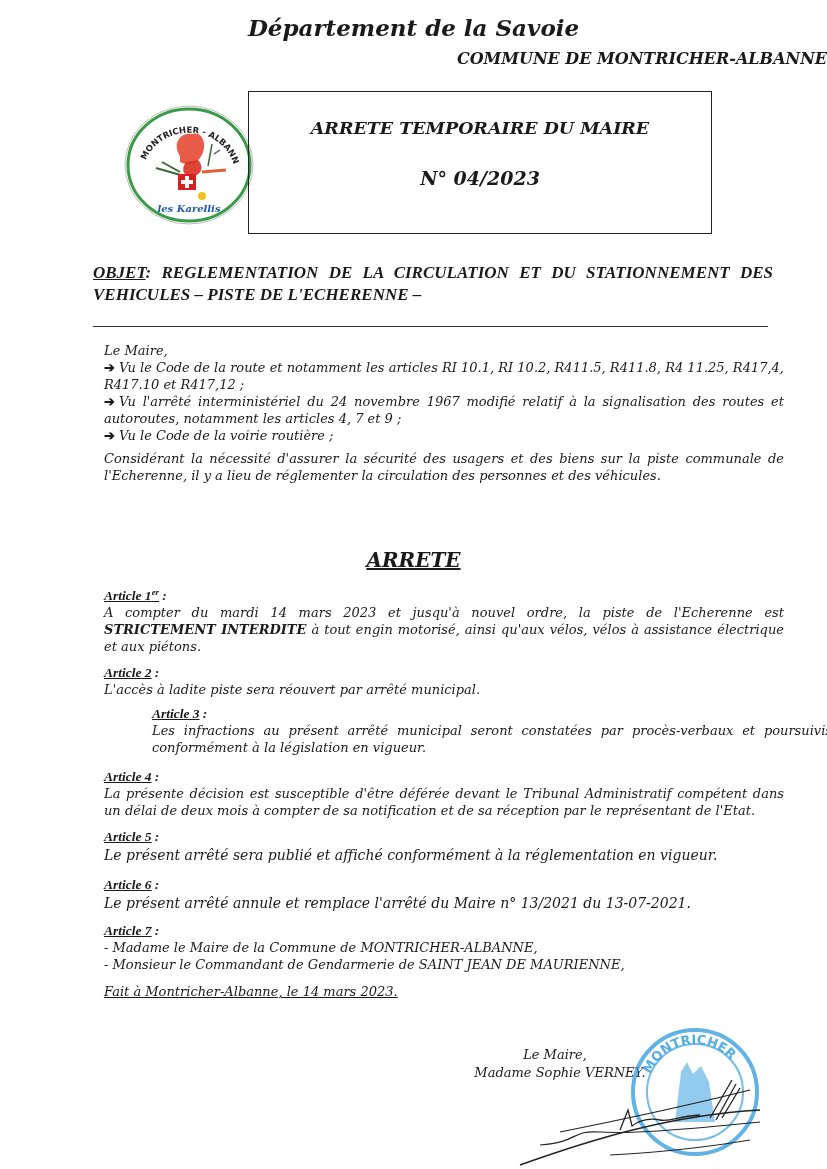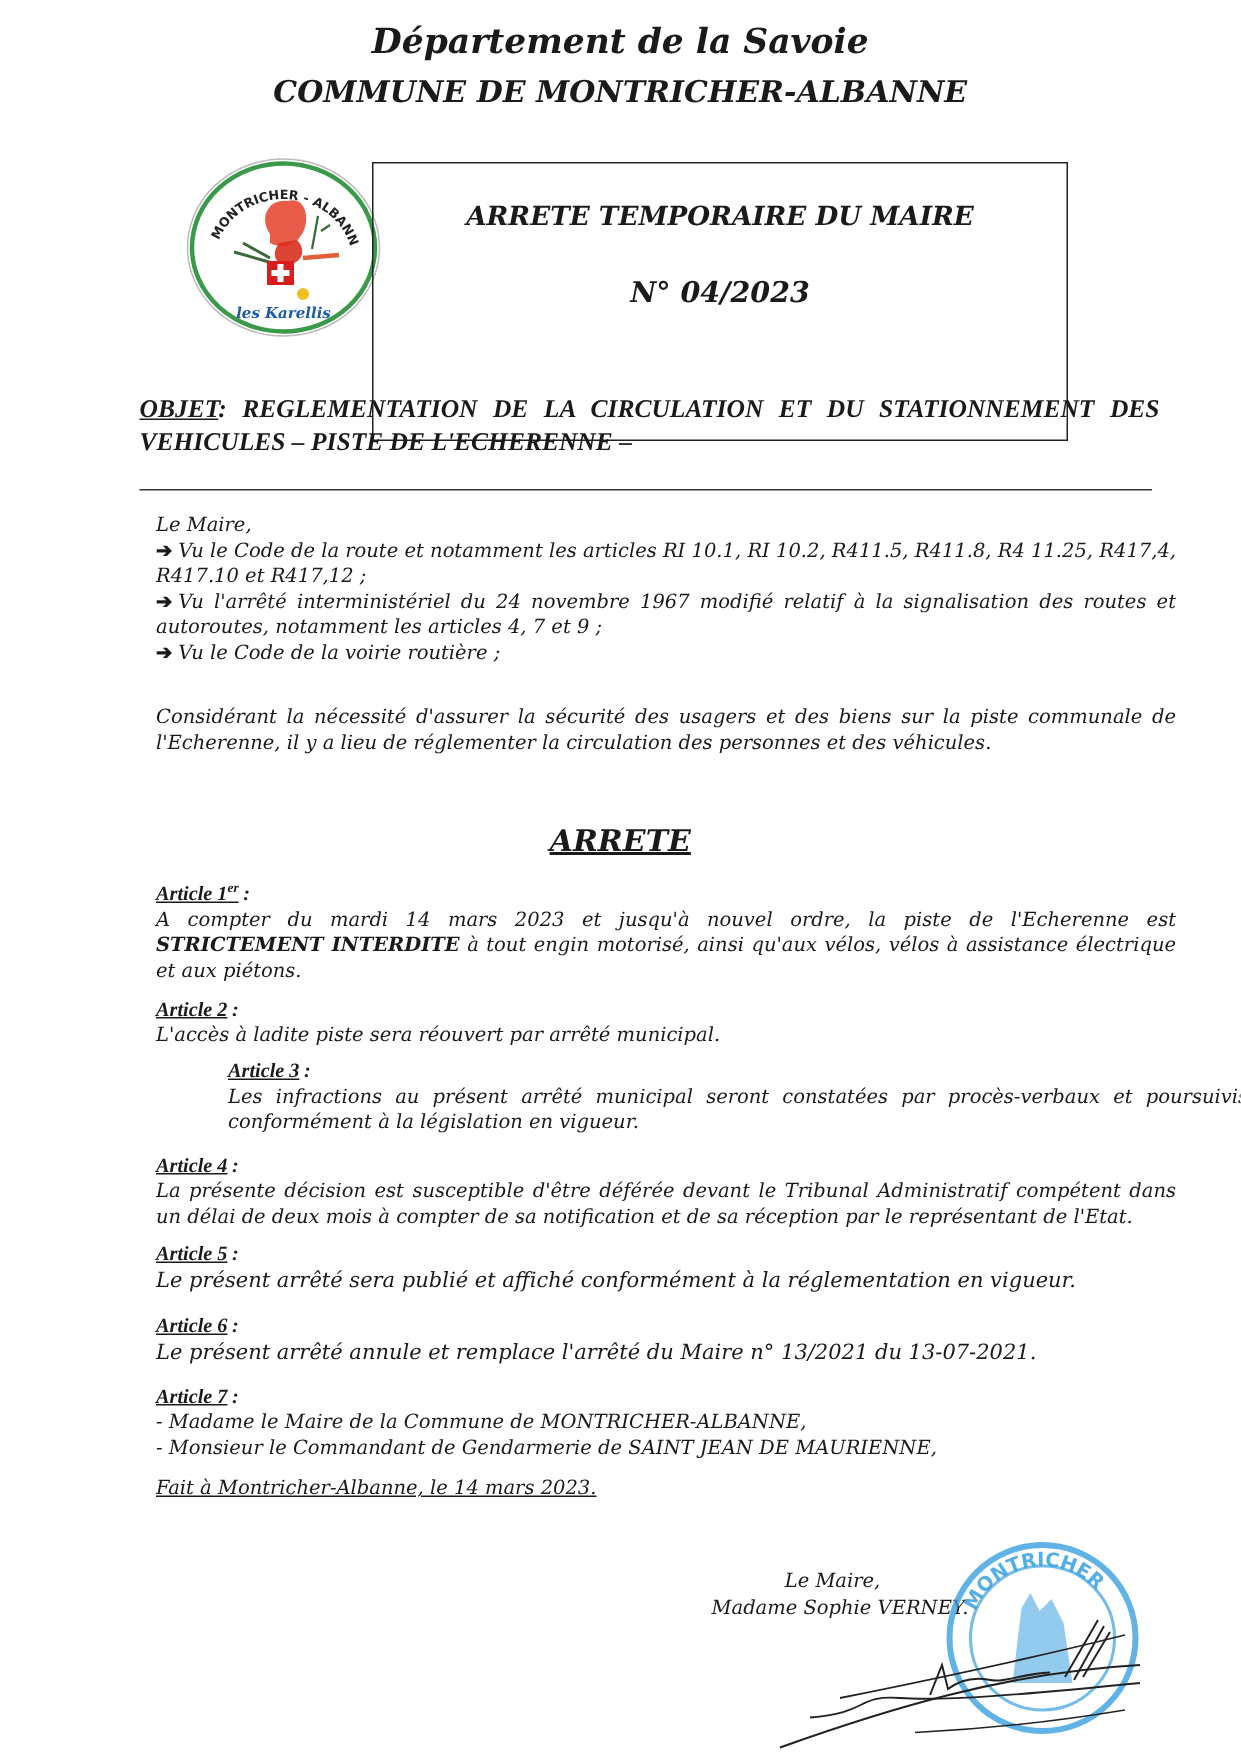--- a/index.html
+++ b/index.html
@@ -1,22 +1,22 @@
 <!DOCTYPE html>
 <html><head>
 <meta charset="utf-8">
 <style>
   html, body { margin: 0; padding: 0; background: #ffffff; }
   body { width: 827px; height: 1169px; position: relative; overflow: hidden;
          font-family: "DejaVu Serif", "Liberation Serif", serif; color: #1a1a1a; }
   .abs { position: absolute; }
   .hdr1 { top: 14px; left: 0; width: 827px; text-align: center; font-style: italic; font-weight: bold; font-size: 23px; }
-  .hdr2 { top: 49px; left: 0; width: 827px; text-align: center; font-style: italic; font-weight: bold; font-size: 20px; letter-spacing: 0px; }
+  .hdr2 { top: 49px; left: 0; width: 827px; text-align: right; font-style: italic; font-weight: bold; font-size: 16px; letter-spacing: 0px; }
   .logo { top: 104px; left: 122px; width: 134px; height: 122px; }
-  .titlebox { top: 108px; left: 248px; width: 464px; height: 186px; border: 1.5px solid #222; box-sizing: border-box; }
+  .titlebox { top: 91px; left: 248px; width: 464px; height: 143px; border: 1.5px solid #222; box-sizing: border-box; }
   .titlebox .t1 { position: absolute; top: 26px; left: 0; width: 100%; text-align: center; font-style: italic; font-weight: bold; font-size: 17.5px; }
   .titlebox .t2 { position: absolute; top: 75px; left: 0; width: 100%; text-align: center; font-style: italic; font-weight: bold; font-size: 19px; }
   .objet { top: 262px; left: 93px; width: 680px; font-family: "Liberation Serif", serif; font-style: italic; font-weight: bold; font-size: 17px; line-height: 22px; text-align: justify; text-align-last: left; }
   .objet .lbl { text-decoration: underline; }
   .rule { top: 326px; left: 93px; width: 675px; height: 0; border-top: 1px solid #333; }
   .body { left: 104px; width: 680px; font-style: italic; font-size: 13px; line-height: 17px; text-align: justify; }
   .body p { margin: 0; }
   .arrow { font-style: normal; font-weight: bold; margin-right: 4px; }
   .arrete { top: 548px; left: 0; width: 827px; text-align: center; font-style: italic; font-weight: bold; font-size: 20px; text-decoration: underline; }
   .arthead { font-style: italic; font-weight: bold; font-size: 13.5px; text-decoration: underline; font-family: "Liberation Serif", serif; }
@@ -63,21 +63,21 @@
 <div class="abs objet">
   <span class="lbl">OBJET</span><span>: REGLEMENTATION DE LA CIRCULATION ET DU STATIONNEMENT DES VEHICULES – PISTE DE L'ECHERENNE –</span>
 </div>
 <div class="abs rule"></div>
 
 <div class="abs body" style="top:342px;">
   <p>Le Maire,</p>
   <p><span class="arrow">➔</span><span>Vu le Code de la route et notamment les articles RI 10.1, RI 10.2, R411.5, R411.8, R4 11.25, R417,4, R417.10 et R417,12 ;</span></p>
   <p><span class="arrow">➔</span><span>Vu l'arrêté interministériel du 24 novembre 1967 modifié relatif à la signalisation des routes et autoroutes, notamment les articles 4, 7 et 9 ;</span></p>
   <p><span class="arrow">➔</span><span>Vu le Code de la voirie routière ;</span></p>
-  <p style="margin-top:26px;">Considérant la nécessité d'assurer la sécurité des usagers et des biens sur la piste communale de l'Echerenne, il y a lieu de réglementer la circulation des personnes et des véhicules.</p>
+  <p style="margin-top:6px;">Considérant la nécessité d'assurer la sécurité des usagers et des biens sur la piste communale de l'Echerenne, il y a lieu de réglementer la circulation des personnes et des véhicules.</p>
 </div>
 
 <div class="abs arrete">ARRETE</div>
 
 <div class="abs body" style="top:583px;">
   <p><span class="arthead"><span>Article 1</span><sup style="font-size:9px;">er</sup></span><span class="arthead"><span class="colon">:</span></span></p>
   <p><span>A compter du mardi 14 mars 2023 et jusqu'à nouvel ordre, la piste de l'Echerenne est </span><span class="strong">STRICTEMENT INTERDITE</span><span> à tout engin motorisé, ainsi qu'aux vélos, vélos à assistance électrique et aux piétons.</span></p>
 </div>
 
 <div class="abs body" style="top:664px;">

